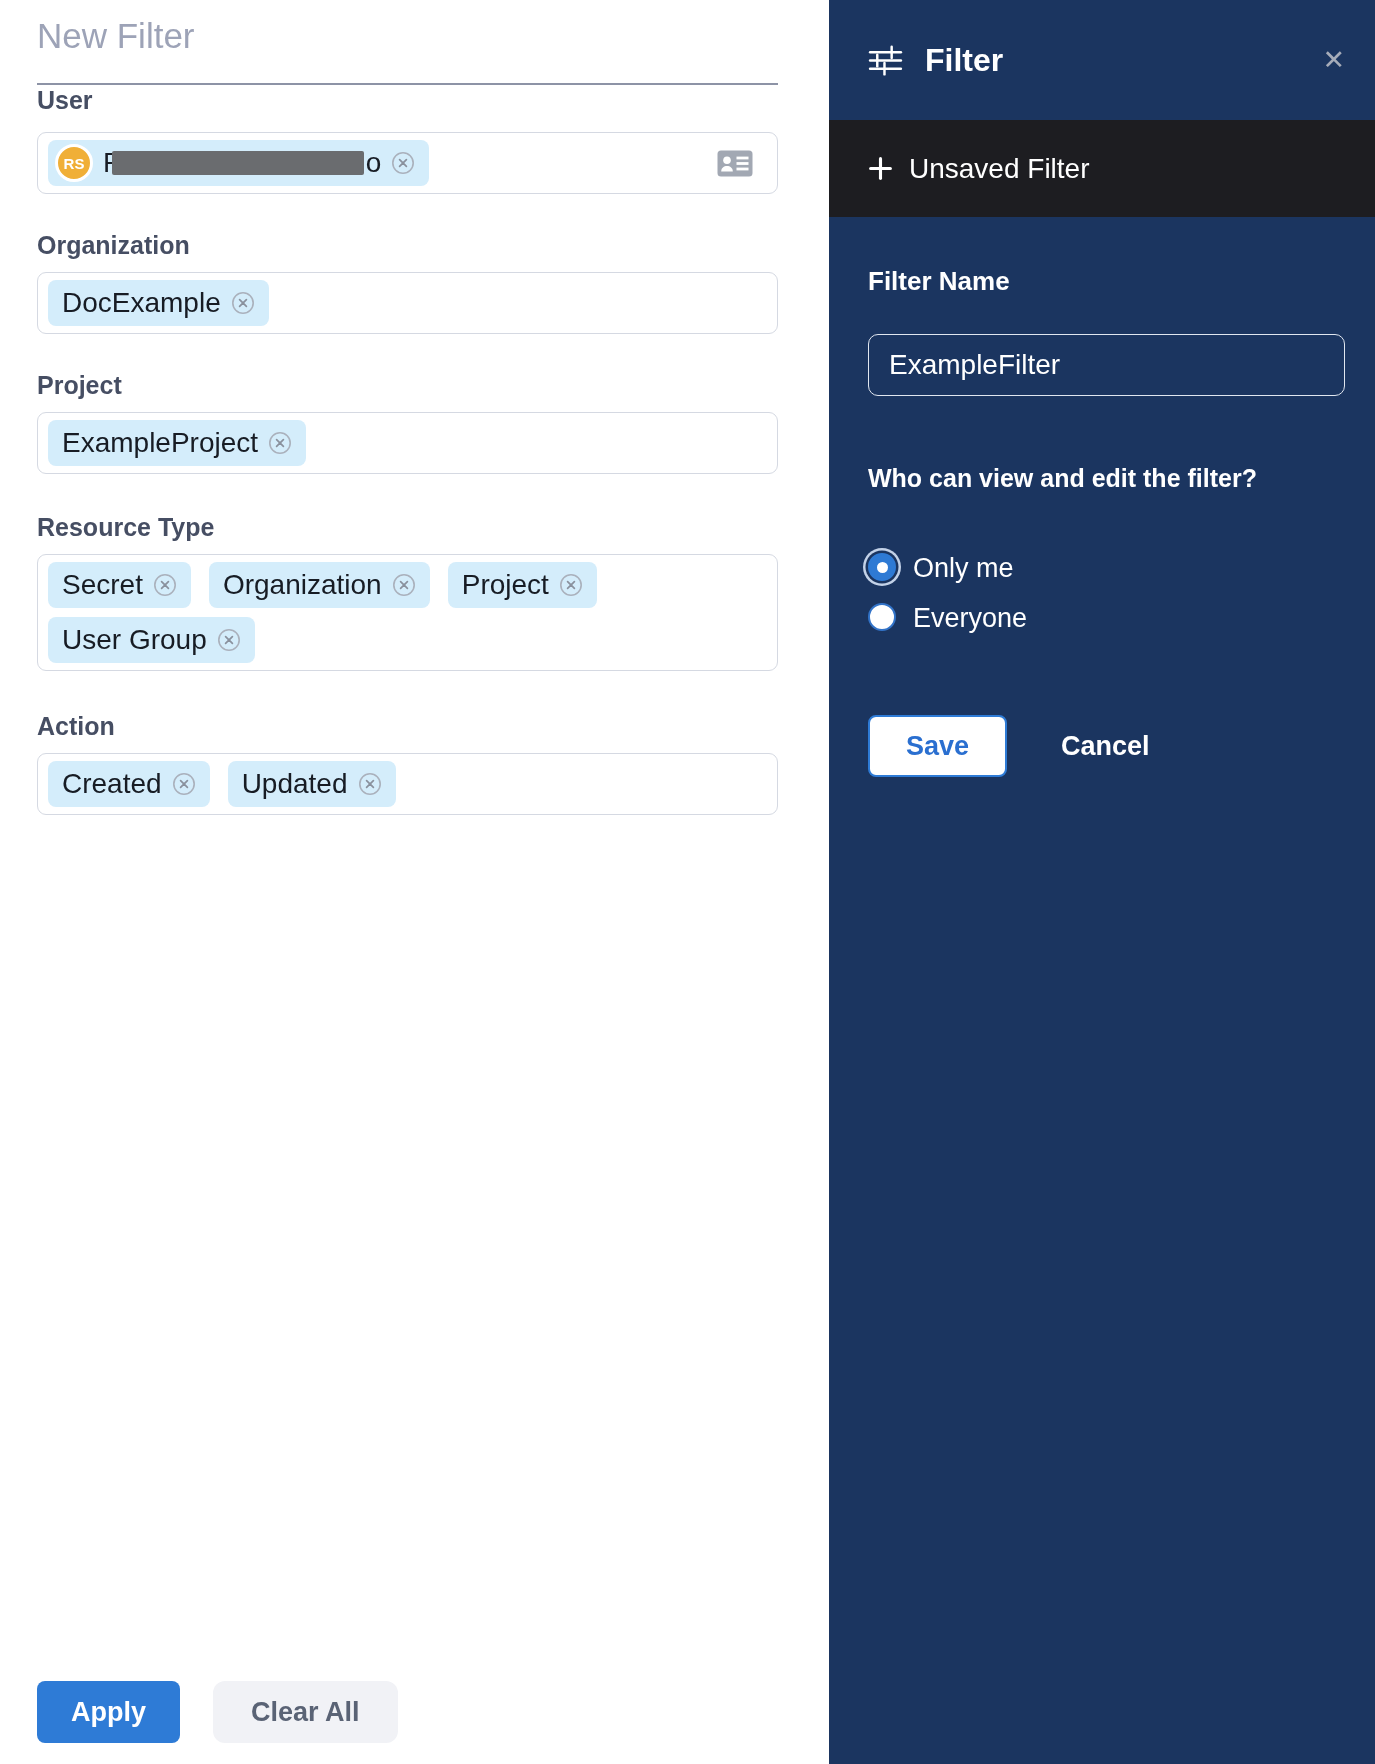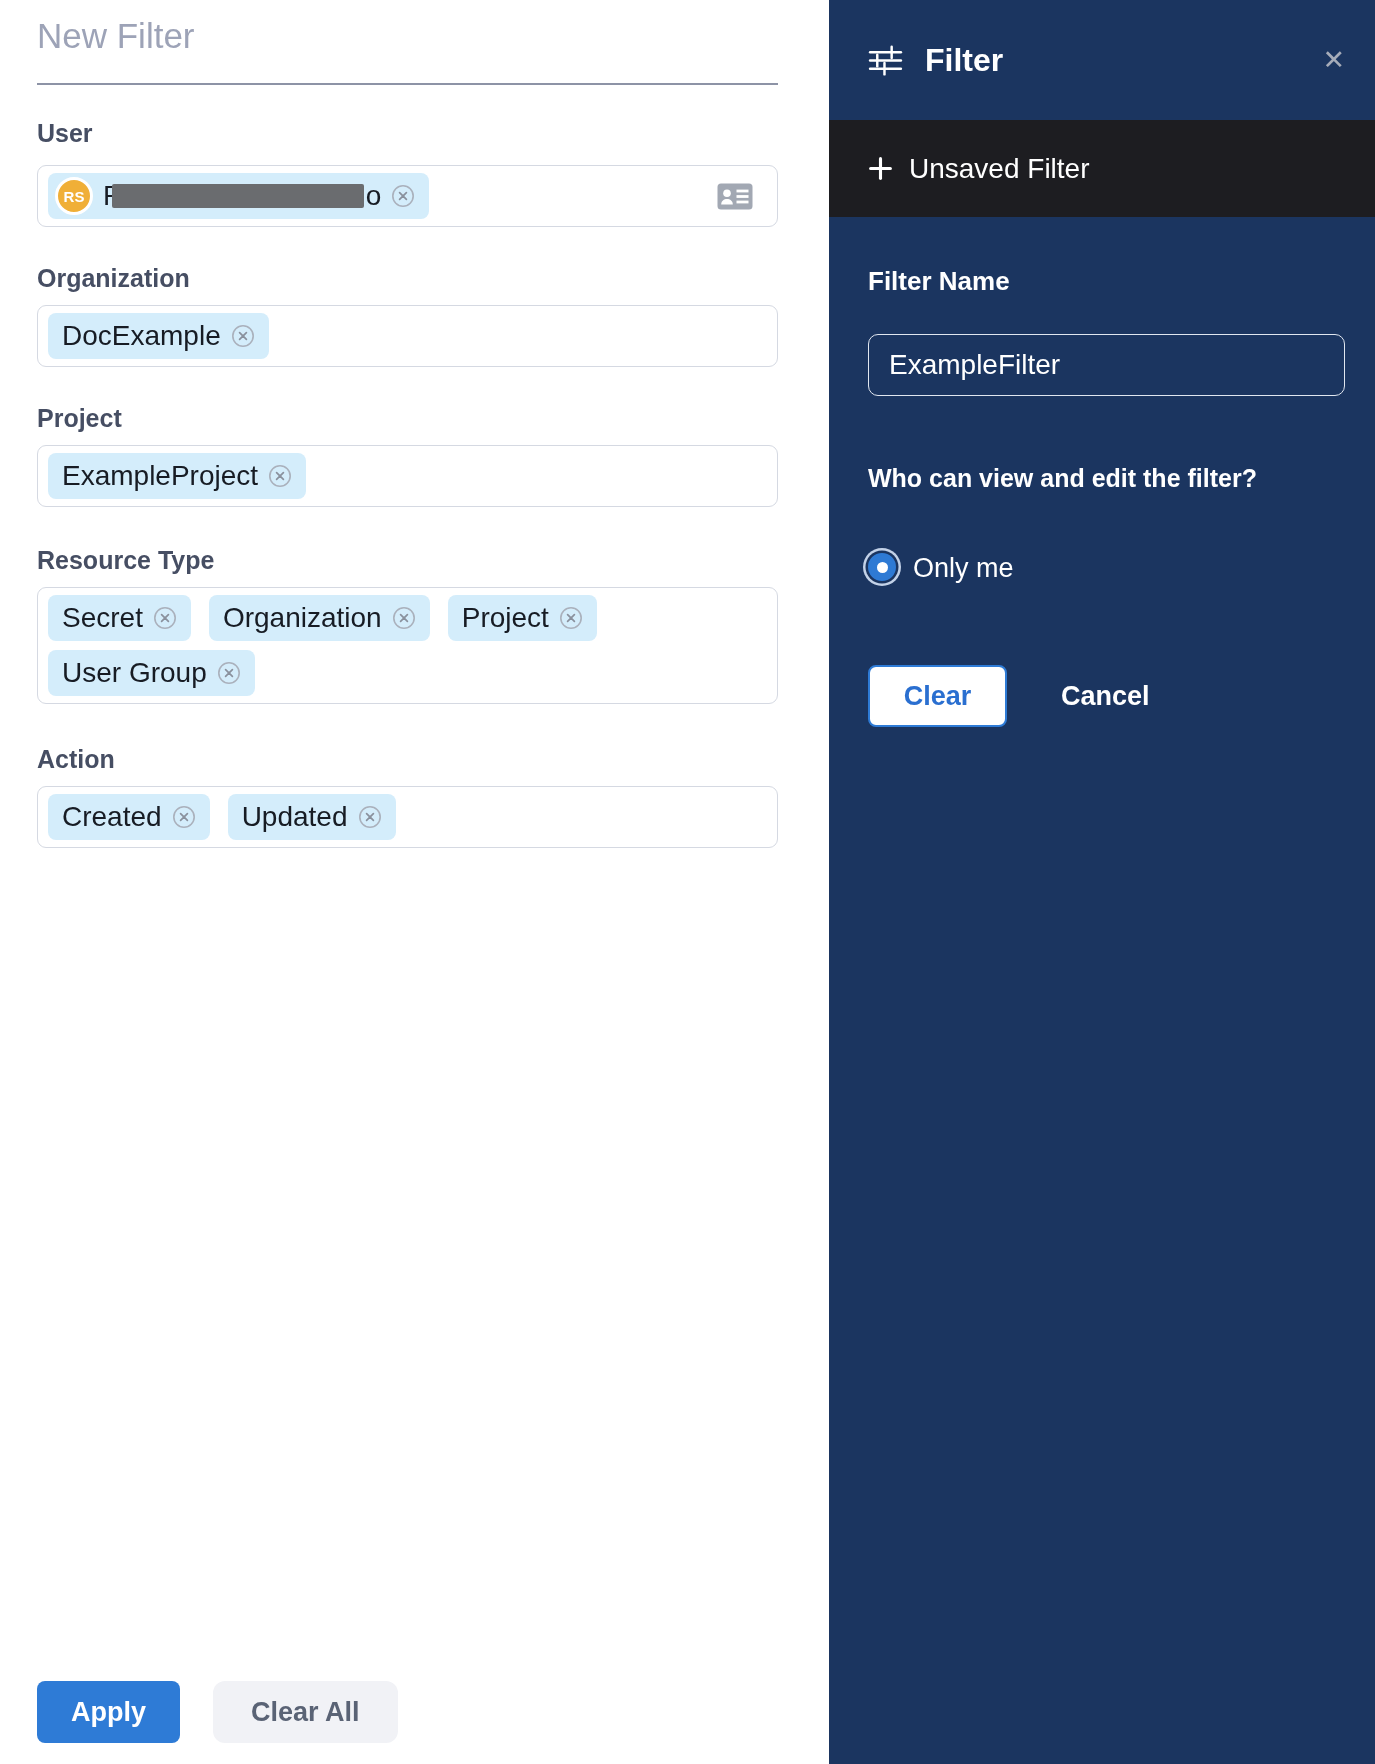--- a/index.html
+++ b/index.html
@@ -30,21 +30,21 @@
     height:2px;
     background:#8d93a6;
     width:741px;
   }
   .field-label {
     font-size:25px;
     font-weight:600;
     color:#464e63;
     line-height:30px;
   }
-  .lbl-user { margin-top:33px; }
+  .lbl-user { }
   .lbl-org { margin-top:36px; }
   .lbl-project { margin-top:36px; }
   .lbl-rt { margin-top:38px; }
   .lbl-action { margin-top:40px; }
 
   .field-box {
     margin-top:12px;
     width:741px;
     border:1.5px solid #d5d9e2;
     border-radius:9px;
@@ -436,20 +436,24 @@
     <div class="fname-label">Filter Name</div>
     <input class="fname-input" type="text" value="ExampleFilter" style="">
 
     <div class="perm-question">Who can view and edit the filter?</div>
 
     <div class="radio-group">
       <div class="radio-row selected">
         <span class="radio-circle"></span>
         <span class="radio-label">Only me</span>
       </div>
+      <div class="radio-row">
+        <span class="radio-circle"></span>
+        <span class="radio-label">Everyone</span>
+      </div>
     </div>
 
     <div class="rp-buttons">
-      <button class="btn-save">Clear</button>
+      <button class="btn-save">Save</button>
       <button class="btn-cancel">Cancel</button>
     </div>
   </div>
 </div>
 
 </body></html>

